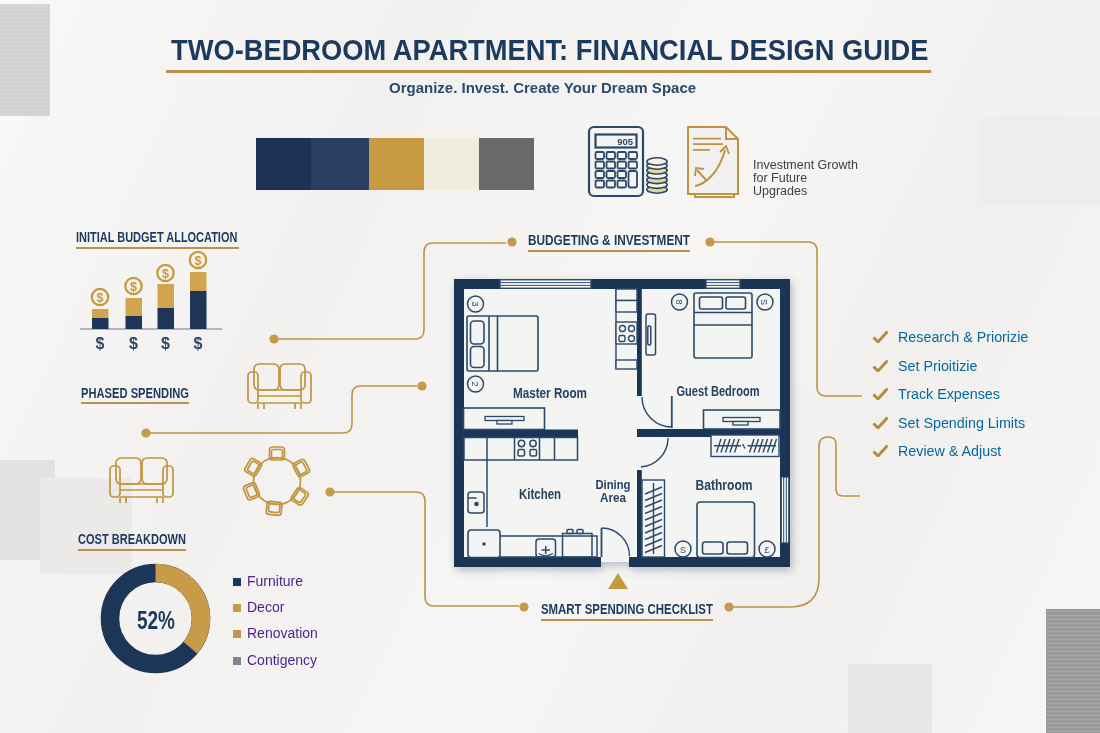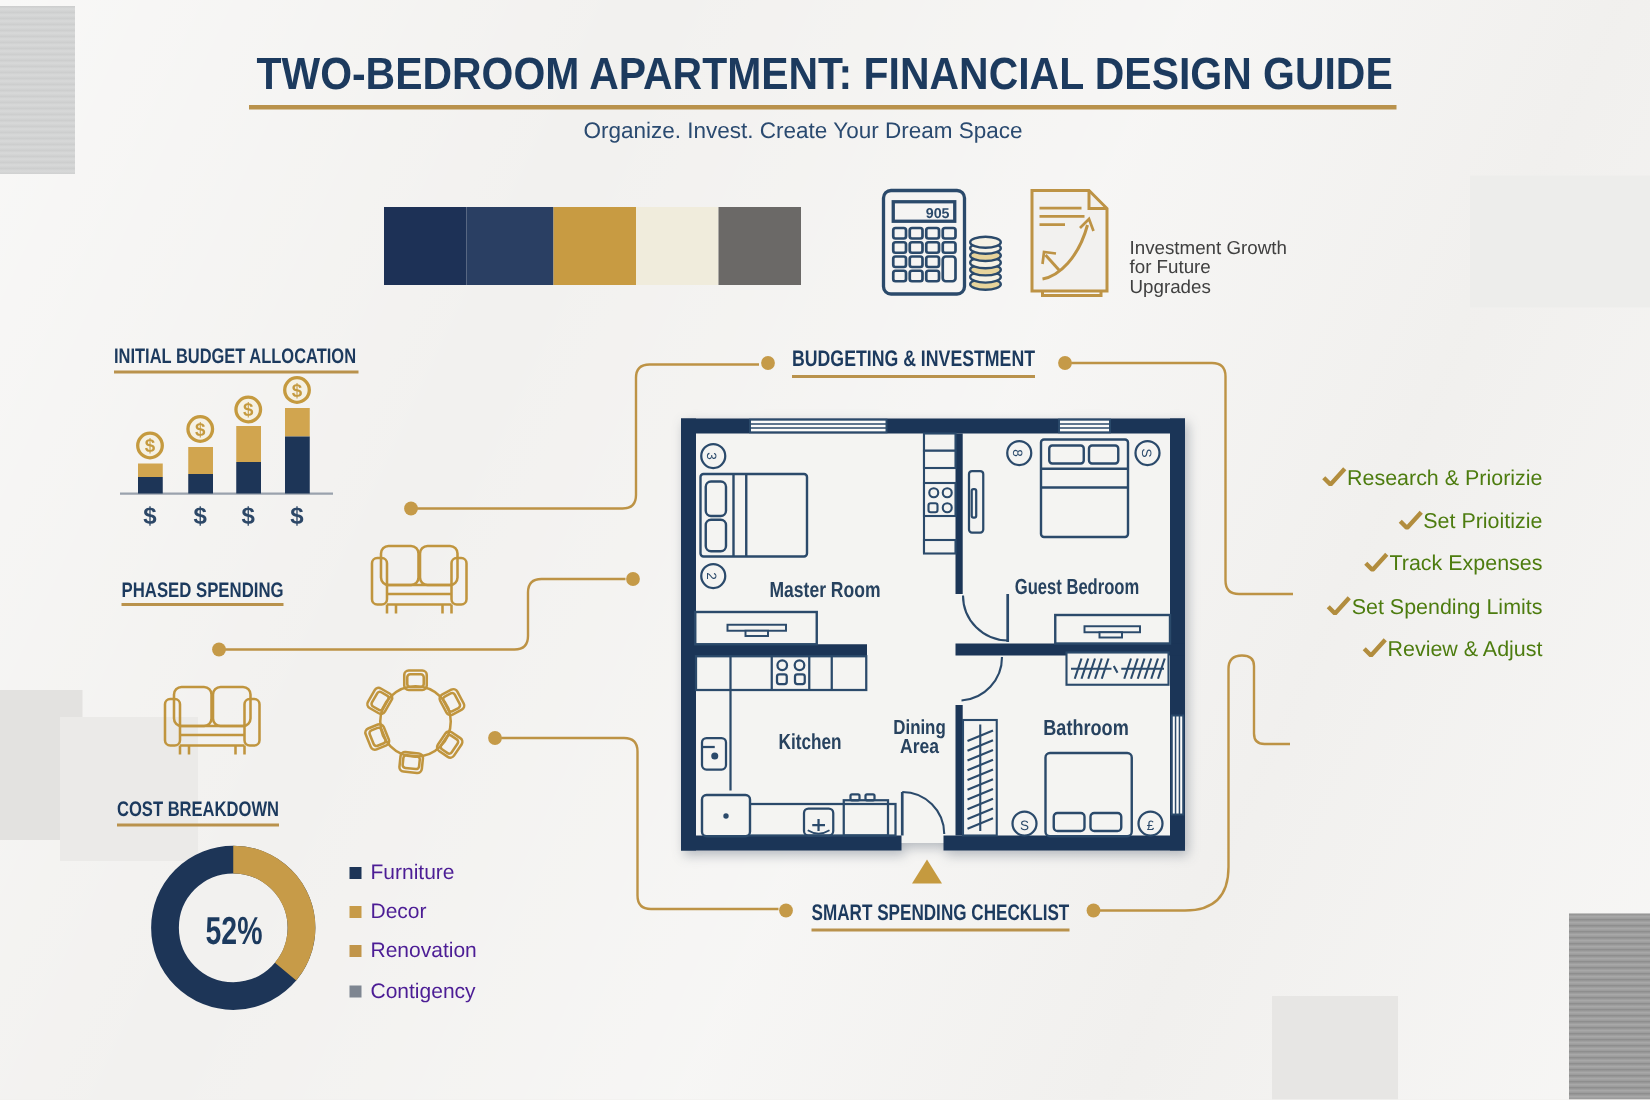--- a/index.html
+++ b/index.html
@@ -22,21 +22,21 @@
 <div class="abs" style="left:40px;top:478px;width:92px;height:96px;background:#ebeae8;"></div>
 
 <div class="abs" style="left:848px;top:664px;width:84px;height:69px;background:#e7e6e4;"></div>
 
 <div class="abs" style="left:1046px;top:609px;width:54px;height:124px;background:repeating-linear-gradient(180deg,#8e8e8e 0px,#a8a8a8 2px,#969696 4px);"></div>
 
 <div class="abs hd" id="title" style="left:170.5px;top:33px;font-size:30px;white-space:nowrap;transform-origin:left center;transform:scaleX(0.9096);">TWO-BEDROOM APARTMENT: FINANCIAL DESIGN GUIDE</div>
 
 <div class="abs" style="left:166px;top:70px;width:765px;height:2.5px;background:#b9924c;"></div>
 
-<div class="abs" style="left:389px;top:79px;font-size:15px;font-weight:normal;white-space:nowrap;color:#2a4a70;">Organize. Invest. Create Your Dream Space</div>
+<div class="abs" style="left:389px;top:79px;font-size:15px;font-weight:bold;white-space:nowrap;color:#2a4a70;">Organize. Invest. Create Your Dream Space</div>
 
 <div class="abs" style="left:256px;top:138px;width:55px;height:52px;background:#1d3156;"></div>
 <div class="abs" style="left:311px;top:138px;width:58px;height:52px;background:#2a3f63;"></div>
 <div class="abs" style="left:369px;top:138px;width:55px;height:52px;background:#c89b42;"></div>
 <div class="abs" style="left:424px;top:138px;width:55px;height:52px;background:#f0ecdc;"></div>
 <div class="abs" style="left:479px;top:138px;width:55px;height:52px;background:#6b6967;"></div>
 
 <div class="abs" style="left:753px;top:158.5px;width:130px;font-size:12.5px;line-height:13.4px;color:#404040;">Investment Growth<br>for Future<br>Upgrades</div>
 
 <div class="abs hd" style="left:76px;top:228.5px;font-size:14px;white-space:nowrap;transform-origin:left center;transform:scaleX(0.784);">INITIAL BUDGET ALLOCATION</div>
@@ -47,21 +47,21 @@
 
 <div class="abs hd" style="left:78px;top:530.5px;font-size:14px;white-space:nowrap;transform-origin:left center;transform:scaleX(0.789);">COST BREAKDOWN</div>
 <div class="abs" style="left:78px;top:549px;width:108px;height:2px;background:#b9924c;"></div>
 
 <div class="abs hd" style="left:528px;top:231px;font-size:15px;white-space:nowrap;transform-origin:left center;transform:scaleX(0.787);">BUDGETING &amp; INVESTMENT</div>
 <div class="abs" style="left:528px;top:250px;width:162px;height:2px;background:#b9924c;"></div>
 
 <div class="abs hd" style="left:541px;top:600px;font-size:15px;white-space:nowrap;transform-origin:left center;transform:scaleX(0.761);">SMART SPENDING CHECKLIST</div>
 <div class="abs" style="left:541px;top:619px;width:172px;height:2px;background:#b9924c;"></div>
 
-<div class="abs" style="left:872px;top:305px;font-size:14.3px;color:#4d7c0f;line-height:28.6px;white-space:nowrap;text-align:right;">
+<div class="abs" style="left:872px;top:323px;font-size:14.3px;color:#0369a1;line-height:28.6px;white-space:nowrap;">
   <div><span style="display:inline-block;width:26px;"><svg width="17" height="13" style="vertical-align:-1px;">
           <path d="M1.5 7.5 L6 12 L15.5 1.5" stroke="#b28d3e" stroke-width="2.9" fill="none"></path>
         </svg></span>Research &amp; Priorizie</div>
   <div><span style="display:inline-block;width:26px;"><svg width="17" height="13" style="vertical-align:-1px;">
           <path d="M1.5 7.5 L6 12 L15.5 1.5" stroke="#b28d3e" stroke-width="2.9" fill="none"></path>
         </svg></span>Set Prioitizie</div>
   <div><span style="display:inline-block;width:26px;"><svg width="17" height="13" style="vertical-align:-1px;">
           <path d="M1.5 7.5 L6 12 L15.5 1.5" stroke="#b28d3e" stroke-width="2.9" fill="none"></path>
         </svg></span>Track Expenses</div>
   <div><span style="display:inline-block;width:26px;"><svg width="17" height="13" style="vertical-align:-1px;">

